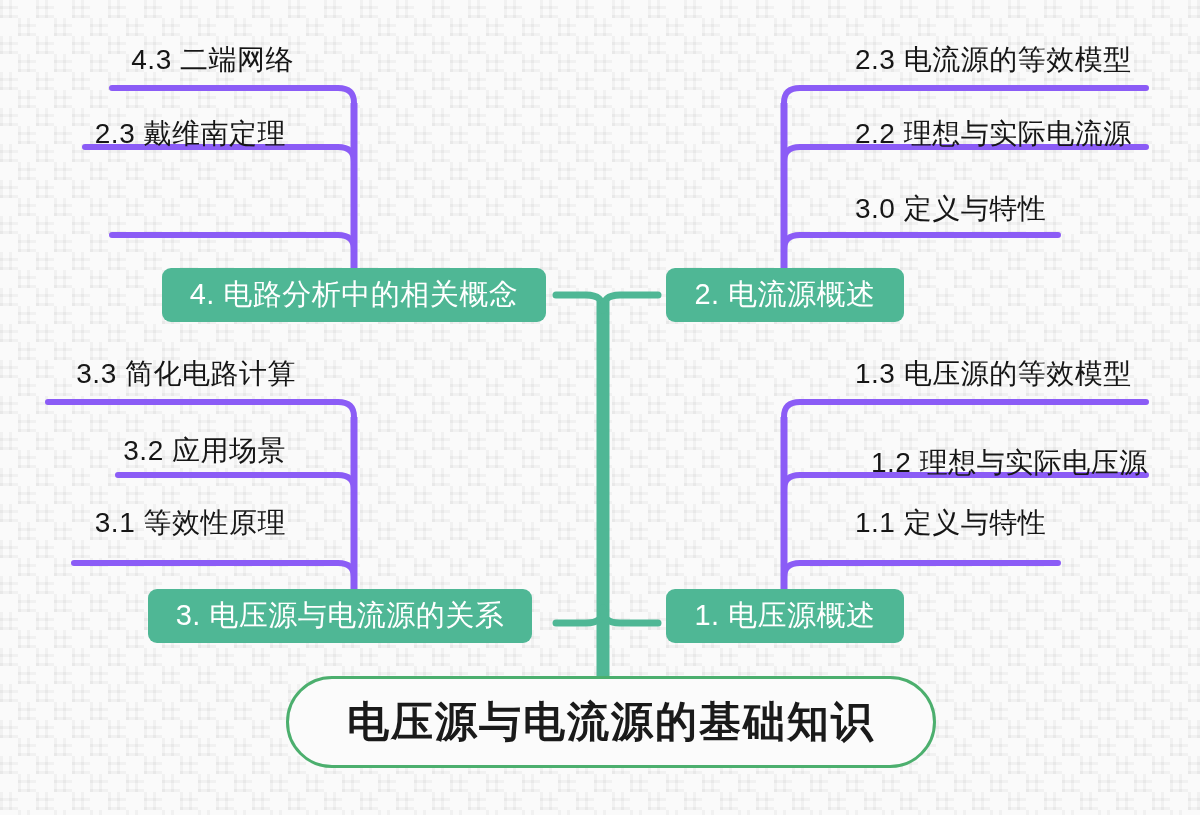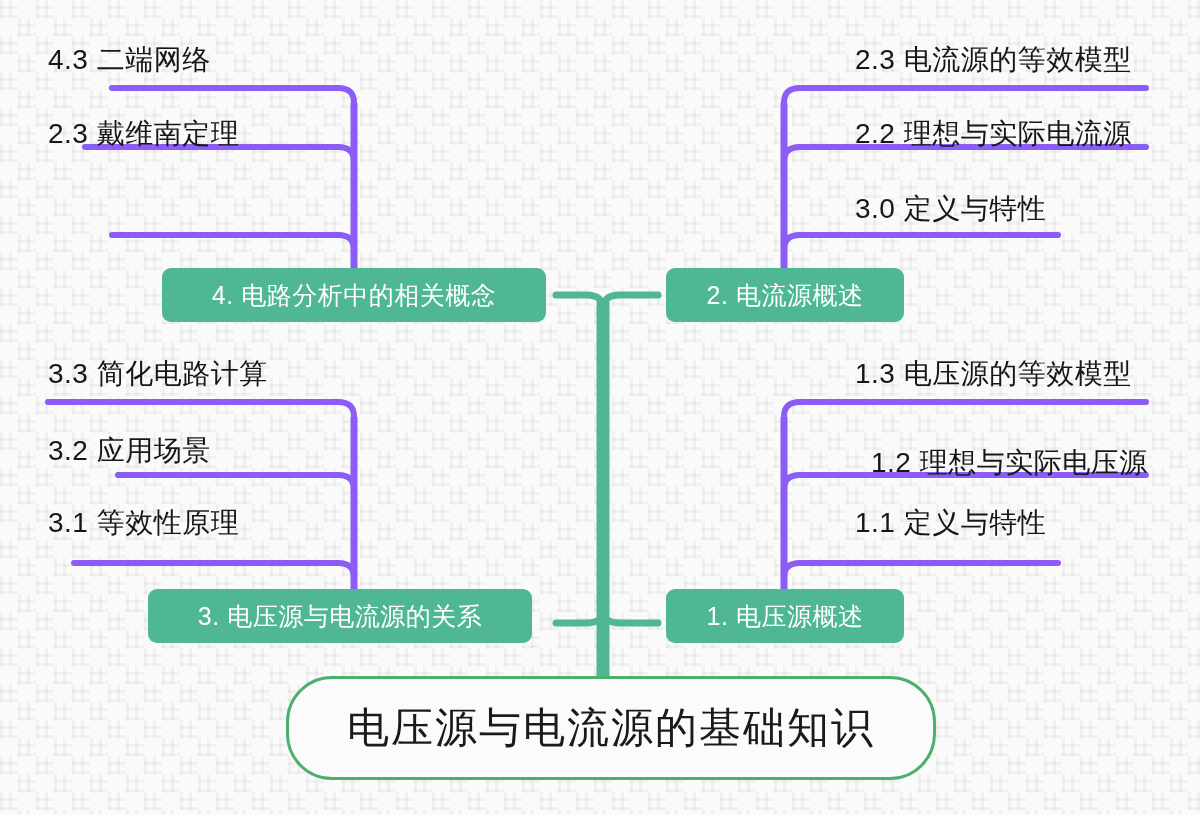--- a/index.html
+++ b/index.html
@@ -46,21 +46,21 @@
     box-sizing: border-box;
     display: flex;
     align-items: center;
     justify-content: center;
     white-space: nowrap;
   }
   .branch-node {
     background: #4FB795;
     color: #ffffff;
     border-radius: 9px;
-    font-size: 25px;
+    font-size: 29px;
     letter-spacing: 0.5px;
     padding: 0 16px;
   }
   .root-node {
     background: #fbfbfb;
     color: #1a1a1a;
     border: 3px solid #4caf6e;
     border-radius: 46px;
     font-size: 42px;
     letter-spacing: 2px;
@@ -69,21 +69,21 @@
   .leaf {
     position: absolute;
     box-sizing: border-box;
     white-space: nowrap;
     font-size: 28px;
     color: #161616;
     letter-spacing: 0.5px;
     line-height: 1;
   }
   .leaf.right { text-align: left; }
-  .leaf.left  { }
+  .leaf.left  { text-align: right; }
 </style>
 </head>
 <body>
 
 <div id="canvas">
 
   <div id="weave"></div>
 
   <svg id="links" viewBox="0 0 1200 815" xmlns="http://www.w3.org/2000/svg">
 
@@ -168,15 +168,15 @@
   <div class="leaf right" style="left:855px; top:509px;">1.1 定义与特性</div>
 
   <div class="node branch-node" style="left:162px; top:268px; width:384px; height:54px;">4. 电路分析中的相关概念</div>
 
   <div class="node branch-node" style="left:666px; top:268px; width:238px; height:54px;">2. 电流源概述</div>
 
   <div class="node branch-node" style="left:148px; top:589px; width:384px; height:54px;">3. 电压源与电流源的关系</div>
 
   <div class="node branch-node" style="left:666px; top:589px; width:238px; height:54px;">1. 电压源概述</div>
 
-  <div class="node root-node" style="left:286px; top:676px; width:650px; height:104px;">电压源与电流源的基础知识</div>
+  <div class="node root-node" style="left:286px; top:676px; width:650px; height:92px;font-weight:bold;">电压源与电流源的基础知识</div>
 
 </div>
 
 </body></html>

